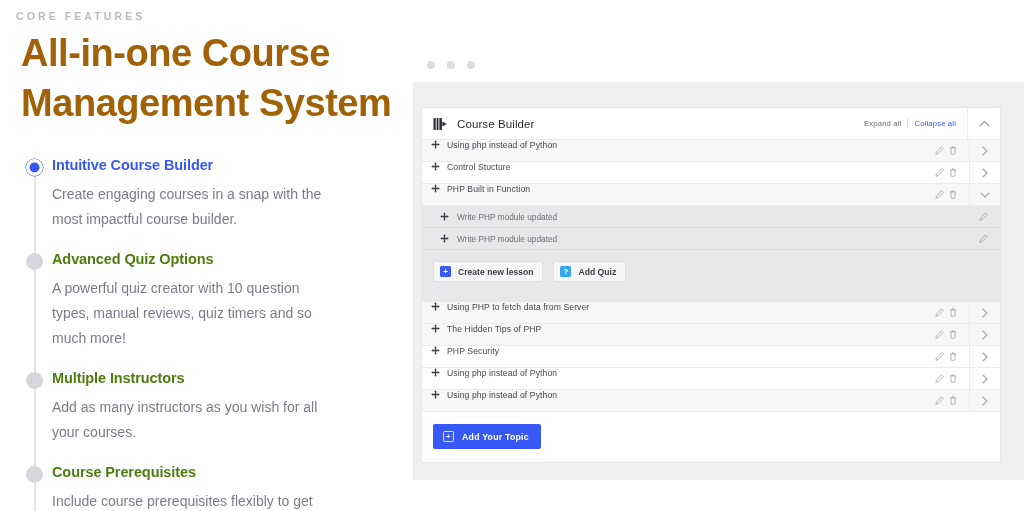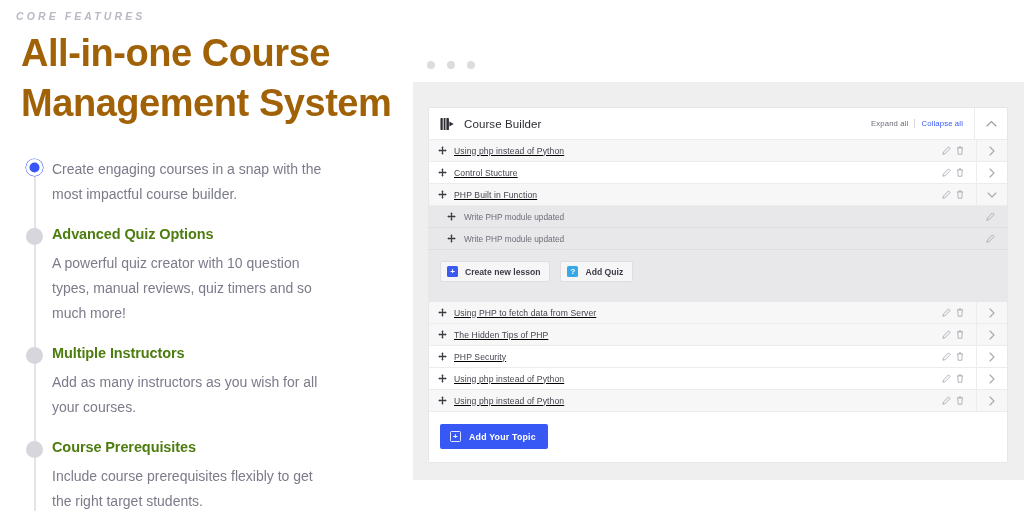--- a/index.html
+++ b/index.html
@@ -14,21 +14,20 @@
   
   .left-col {
     position: absolute; left: 0; top: 0;
     width: 400px; height: 511px;
     padding: 8px 0 0 14px;
   }
   .eyebrow {
     font-size: 10.5px; letter-spacing: 3.1px; font-weight: 700;
     color: #b9b9c3; text-transform: uppercase;
     margin: 2px 0 6px 2px;
-    font-style: italic;
   }
   .headline {
     font-size: 38px; line-height: 1.32; font-weight: 700;
     color: #a16207; letter-spacing: -0.45px;
     margin-left: 7px;
   }
 
   .timeline { position: relative; margin-top: 29px; padding-left: 0; }
   .tl-line {
     position: absolute; left: 20px; top: 6px; bottom: -14px;
@@ -56,21 +55,21 @@
   }
 
   
   .right-wrap { position: absolute; left: 413px; top: 61px; width: 611px; }
   .dots-row { display: flex; gap: 12px; padding-left: 14px; margin-bottom: 13px; }
   .wdot { width: 8px; height: 8px; border-radius: 50%; background: #dcdcdc; }
 
   .gray-panel {
     width: 611px; height: 398px;
     background: #efeff0;
-    padding: 25px 0 0 15px;
+    padding: 25px 0 0 8px;
     overflow: hidden;
   }
   .builder-card {
     width: 580px; background: #ffffff;
     border: 1px solid #e7e7ea;
     border-radius: 2px;
     overflow: hidden;
   }
 
   
@@ -88,23 +87,23 @@
   .lnk { font-size: 7.7px; color: #6b6b78; letter-spacing: 0.15px; }
   .lnk.blue { color: #3858f6; }
   .sep { width: 1px; height: 9px; background: #d9d9de; margin: 0 6px; }
   .head-chev {
     width: 33px; height: 100%; display: flex; align-items: center;
     justify-content: center; border-left: 1px solid #ececef; margin-left: 11px;
   }
 
   
   .row {
-    display: flex; align-items: center;
+    display: flex; align-items: flex-start;
     height: 22px; border-bottom: 1px solid #ececef;
-    padding-left: 9px; position: relative; text-decoration: underline;
+    padding-left: 9px; position: relative;
   }
   .row.shade { background: #f7f7f8; }
   .row.white { background: #ffffff; }
   .row-label {
     font-size: 8.6px; color: #45454f; margin-left: 7px; letter-spacing: 0.1px;
   }
   .row-actions {
     margin-left: auto; display: flex; align-items: center; height: 100%;
   }
   .ico-btn { width: 13px; display: flex; align-items: center; justify-content: center; }
@@ -162,20 +161,21 @@
     <div class="headline">
       <div>All-in-one Course</div>
       <div>Management System</div>
     </div>
 
     <div class="timeline">
       <div class="tl-line"></div>
       <div id="feature-list">
           <div class="feature active">
             <span class="dot"></span>
+            <div class="feat-title">Intuitive Course Builder</div>
             <div class="feat-desc">Create engaging courses in a snap with the most impactful course builder.</div>
           </div>
           <div class="feature">
             <span class="dot"></span>
             <div class="feat-title">Advanced Quiz Options</div>
             <div class="feat-desc">A powerful quiz creator with 10 question types, manual reviews, quiz timers and so much more!</div>
           </div>
           <div class="feature">
             <span class="dot"></span>
             <div class="feat-title">Multiple Instructors</div>

